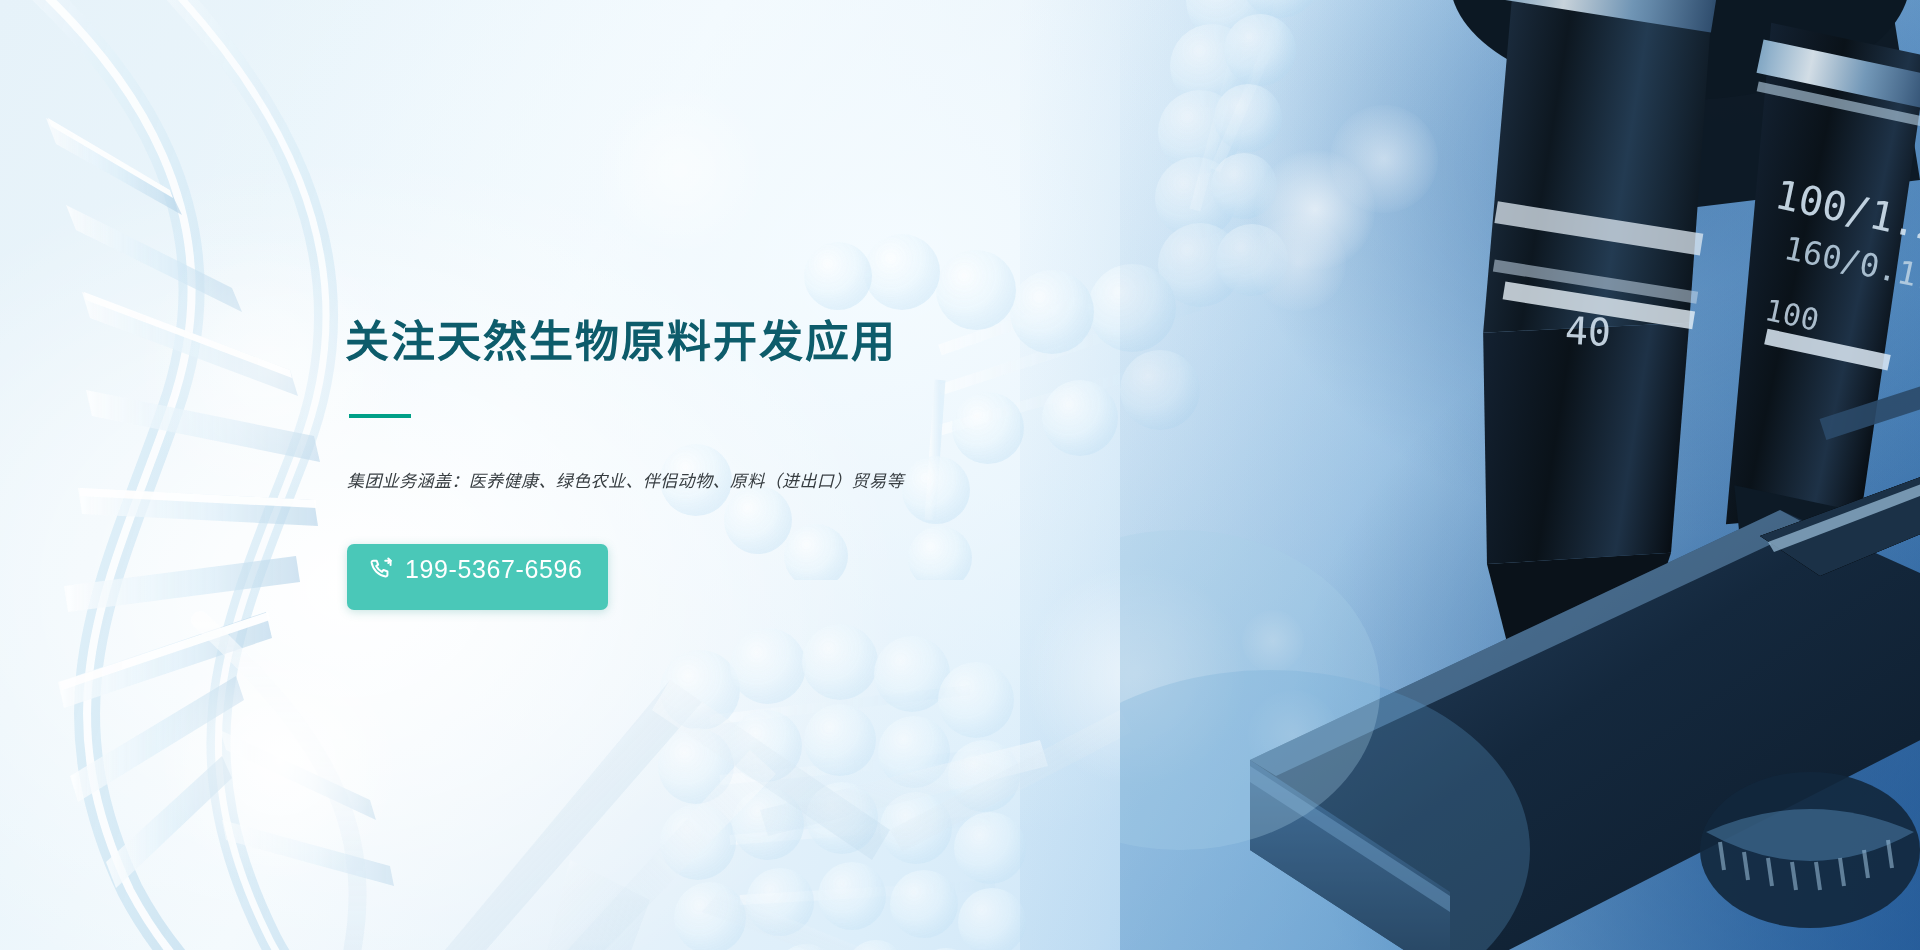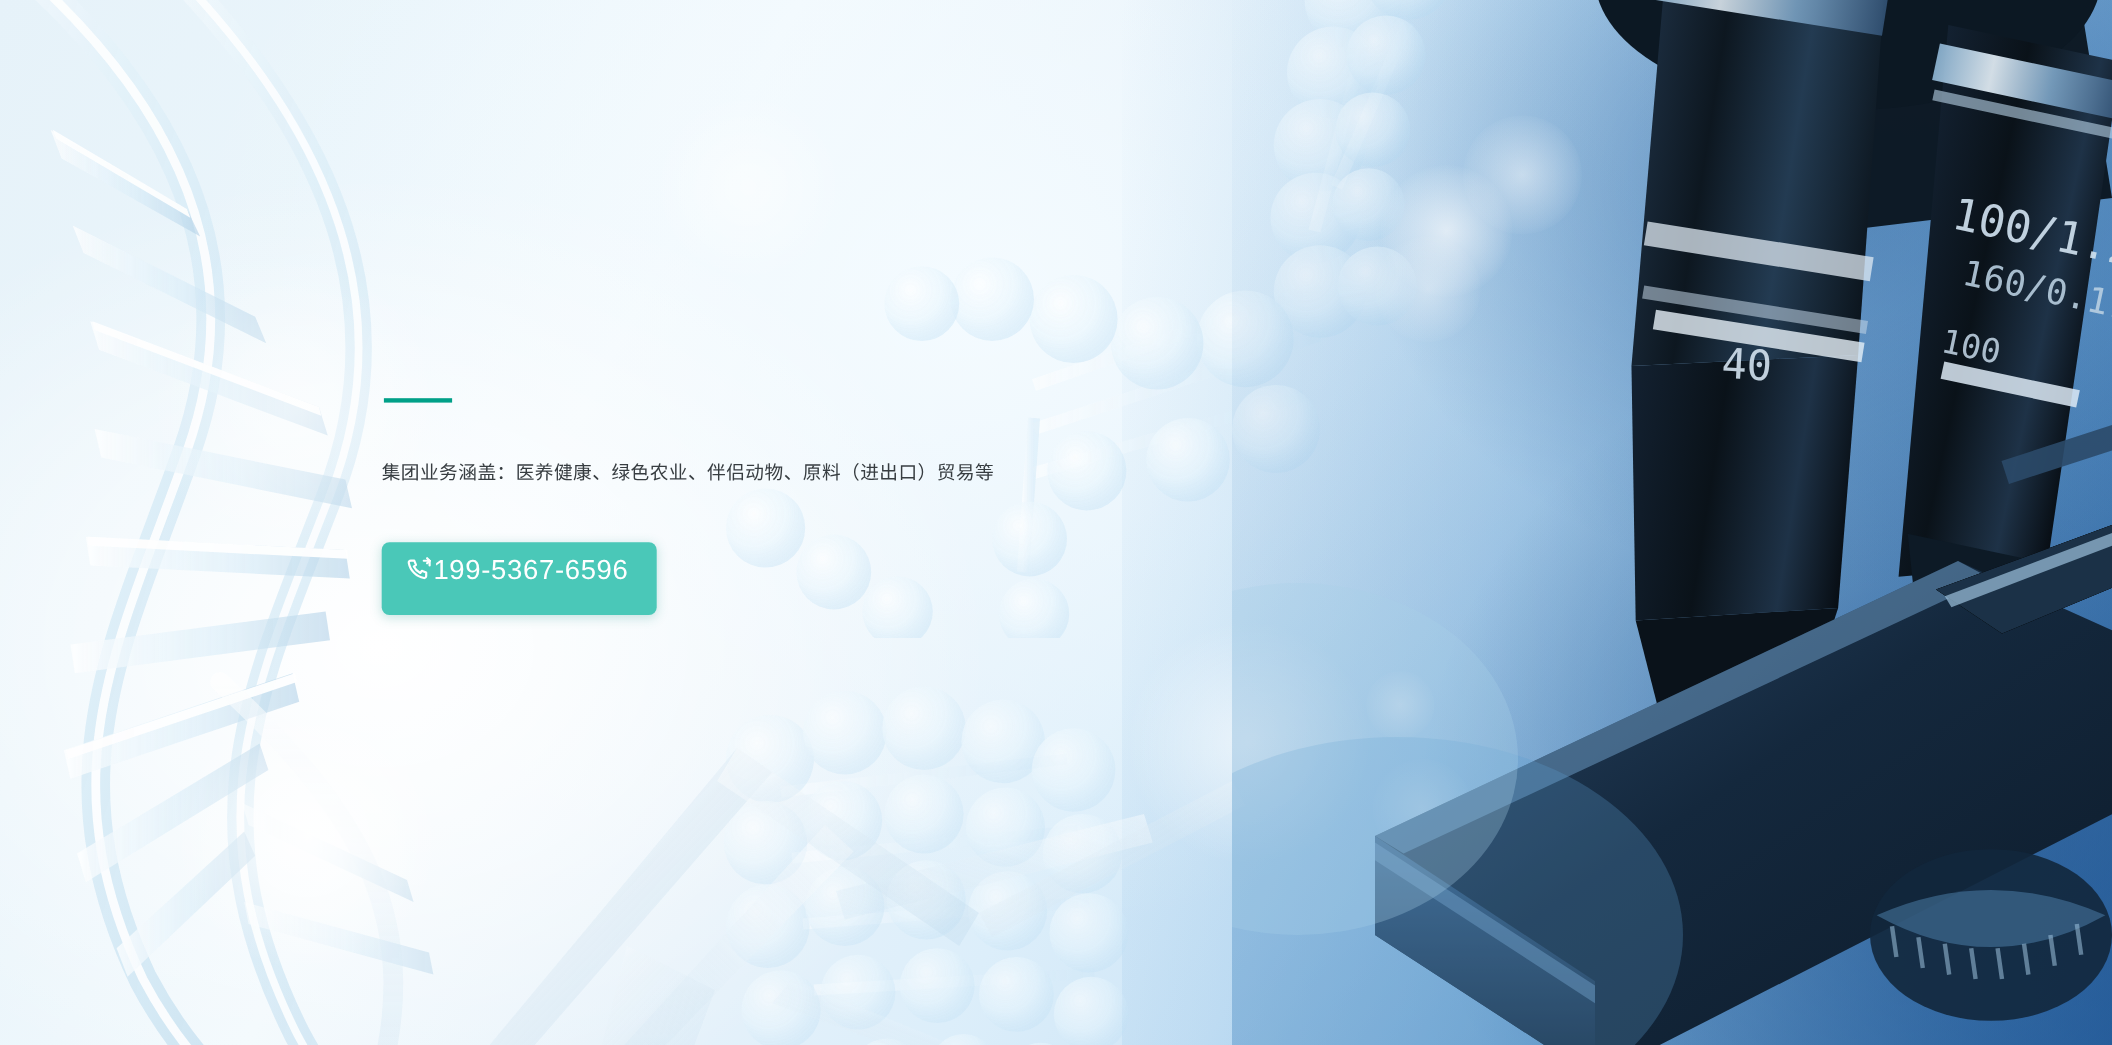--- a/index.html
+++ b/index.html
@@ -133,26 +133,28 @@
     background: #00a088;
     margin: 46px 0 0 4px;
   }
 
   .desc {
     margin: 46px 0 0 2px;
     font-size: 17px;
     line-height: 2.15;
     color: #373d41;
     letter-spacing: 0.4px;
+    font-style: italic;
   }
   .desc-line { display: block; white-space: nowrap; }
 
   .phone-btn {
     display: inline-flex;
     align-items: center;
+    gap: 11px;
     margin: 44px 0 0 2px;
     padding: 13px 26px 28px 22px;
     background: #4ac8b8;
     border: none;
     border-radius: 7px;
     cursor: pointer;
     box-shadow: 0 2px 10px rgba(40,150,140,0.25);
     justify-content: flex-end;
   }
 
@@ -431,20 +433,21 @@
       <line x1="744" y1="880" x2="748" y2="908" stroke="#9ec3de" stroke-width="4"></line>
       <line x1="768" y1="870" x2="772" y2="898" stroke="#9ec3de" stroke-width="4"></line>
     </g>
 
     <ellipse cx="150" cy="880" rx="260" ry="180" fill="#5f9fd0" opacity="0.28"></ellipse>
     <ellipse cx="60" cy="720" rx="200" ry="160" fill="#a9cfe9" opacity="0.30"></ellipse>
   </svg>
 
   <div class="content">
 
+    <h1 class="headline">关注天然生物原料开发应用</h1>
 
     <div class="rule"></div>
 
     <p class="desc">
       <span class="desc-line">集团业务涵盖：医养健康、绿色农业、伴侣动物、原料（进出口）贸易等</span>
     </p>
 
     <button class="phone-btn">
       <svg class="phone-icon" viewBox="0 0 24 24" fill="none" stroke="#ffffff" stroke-width="1.9" stroke-linecap="round" stroke-linejoin="round">
         <path d="M4.2 3.5h3.1l1.5 3.8-1.9 1.4a12.5 12.5 0 0 0 5.6 5.6l1.4-1.9 3.8 1.5v3.1a1.7 1.7 0 0 1-1.9 1.7A16.4 16.4 0 0 1 2.5 5.4 1.7 1.7 0 0 1 4.2 3.5z"></path>

